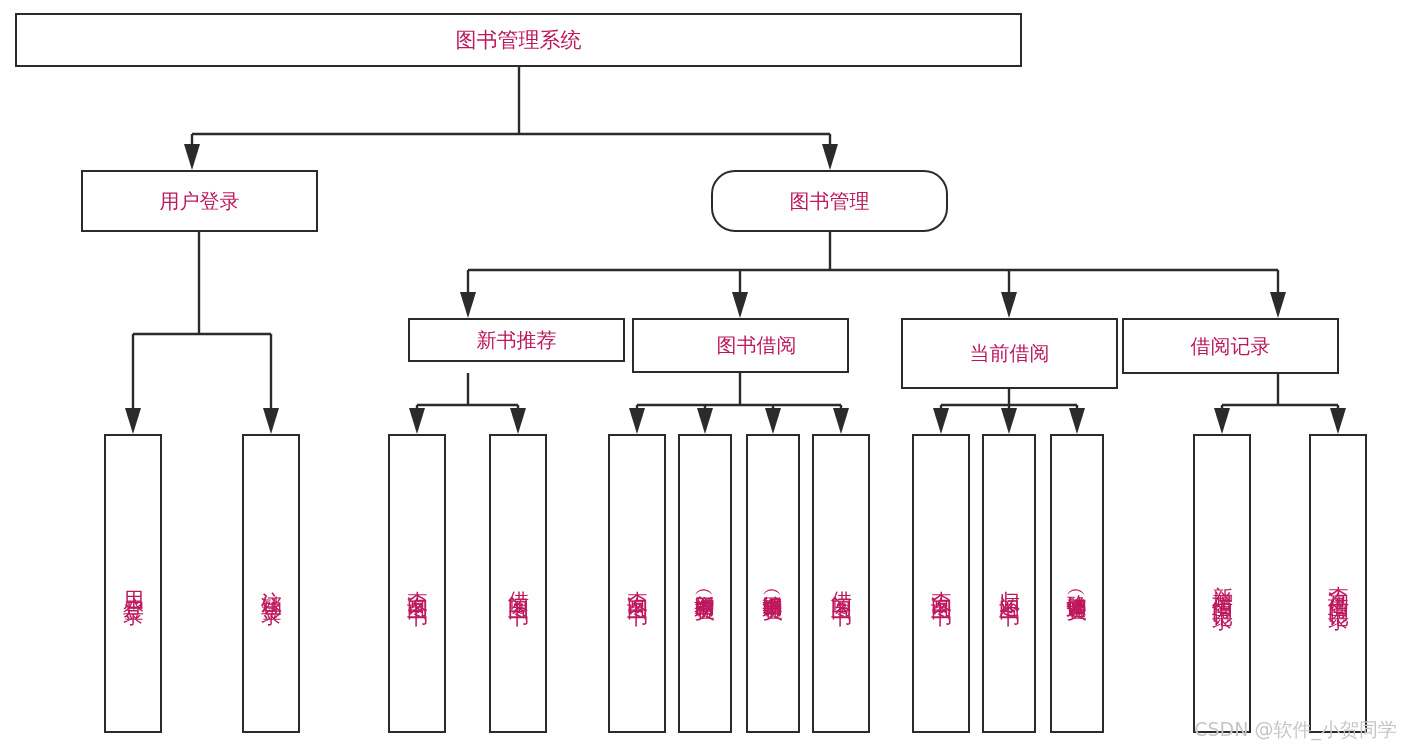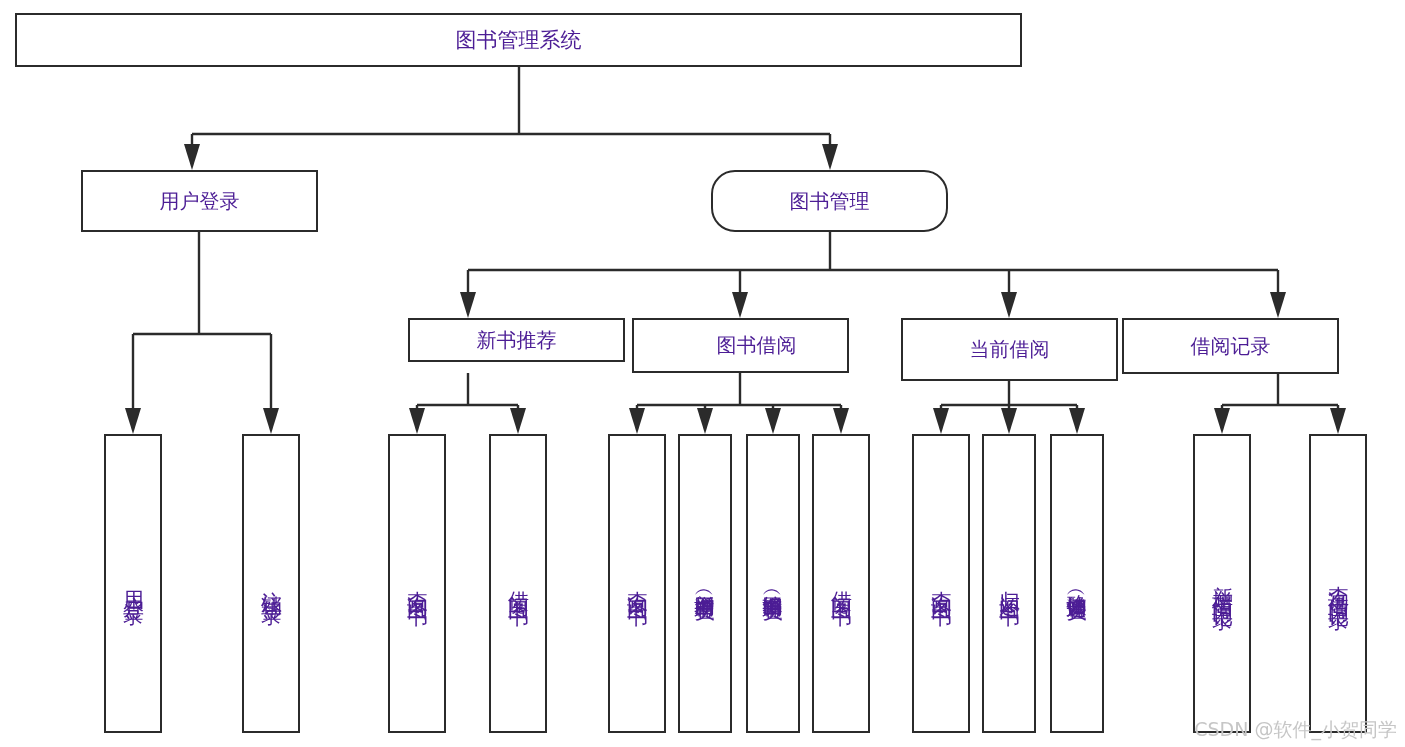--- a/index.html
+++ b/index.html
@@ -20,21 +20,21 @@
   }
   
   .node {
     position: absolute;
     box-sizing: border-box;
     border: 2px solid #2b2b2b;
     background: #ffffff;
     display: flex;
     align-items: center;
     justify-content: center;
-    color: #4c1d95;
+    color: #be185d;
     line-height: 1.15;
   }
   .node.root {
     font-size: 21px;
   }
   .node.lvl2 {
     font-size: 20px;
   }
   .node.lvl3 {
     font-size: 20px;
@@ -166,21 +166,21 @@
   <div class="node lvl2" style="left:711px; top:170px; width:237px; height:62px;border-radius:24px;">
     <span>图书管理</span>
   </div>
 
   <div class="node lvl3" style="left:360px; top:318px; width:217px; height:44px;margin-left:48px;">
     <span>新书推荐</span>
   </div>
   <div class="node lvl3" style="left:632px; top:318px; width:217px; height:55px;padding-left:32px;">
     <span>图书借阅</span>
   </div>
-  <div class="node lvl3" style="left:901px; top:318px; width:217px; height:63px;">
+  <div class="node lvl3" style="left:901px; top:318px; width:217px; height:71px;">
     <span>当前借阅</span>
   </div>
   <div class="node lvl3" style="left:1122px; top:318px; width:217px; height:56px;justify-content:center;">
     <span>借阅记录</span>
   </div>
 
   <div class="node leaf" style="left:104px; top:434px; width:58px; height:299px;">
     <span class="vtext">用户登录</span>
   </div>
   <div class="node leaf" style="left:242px; top:434px; width:58px; height:299px;">

